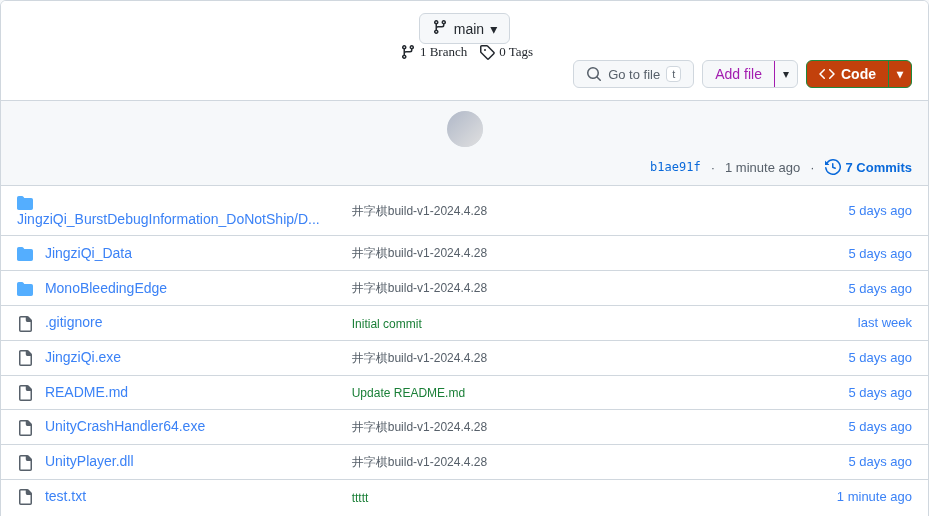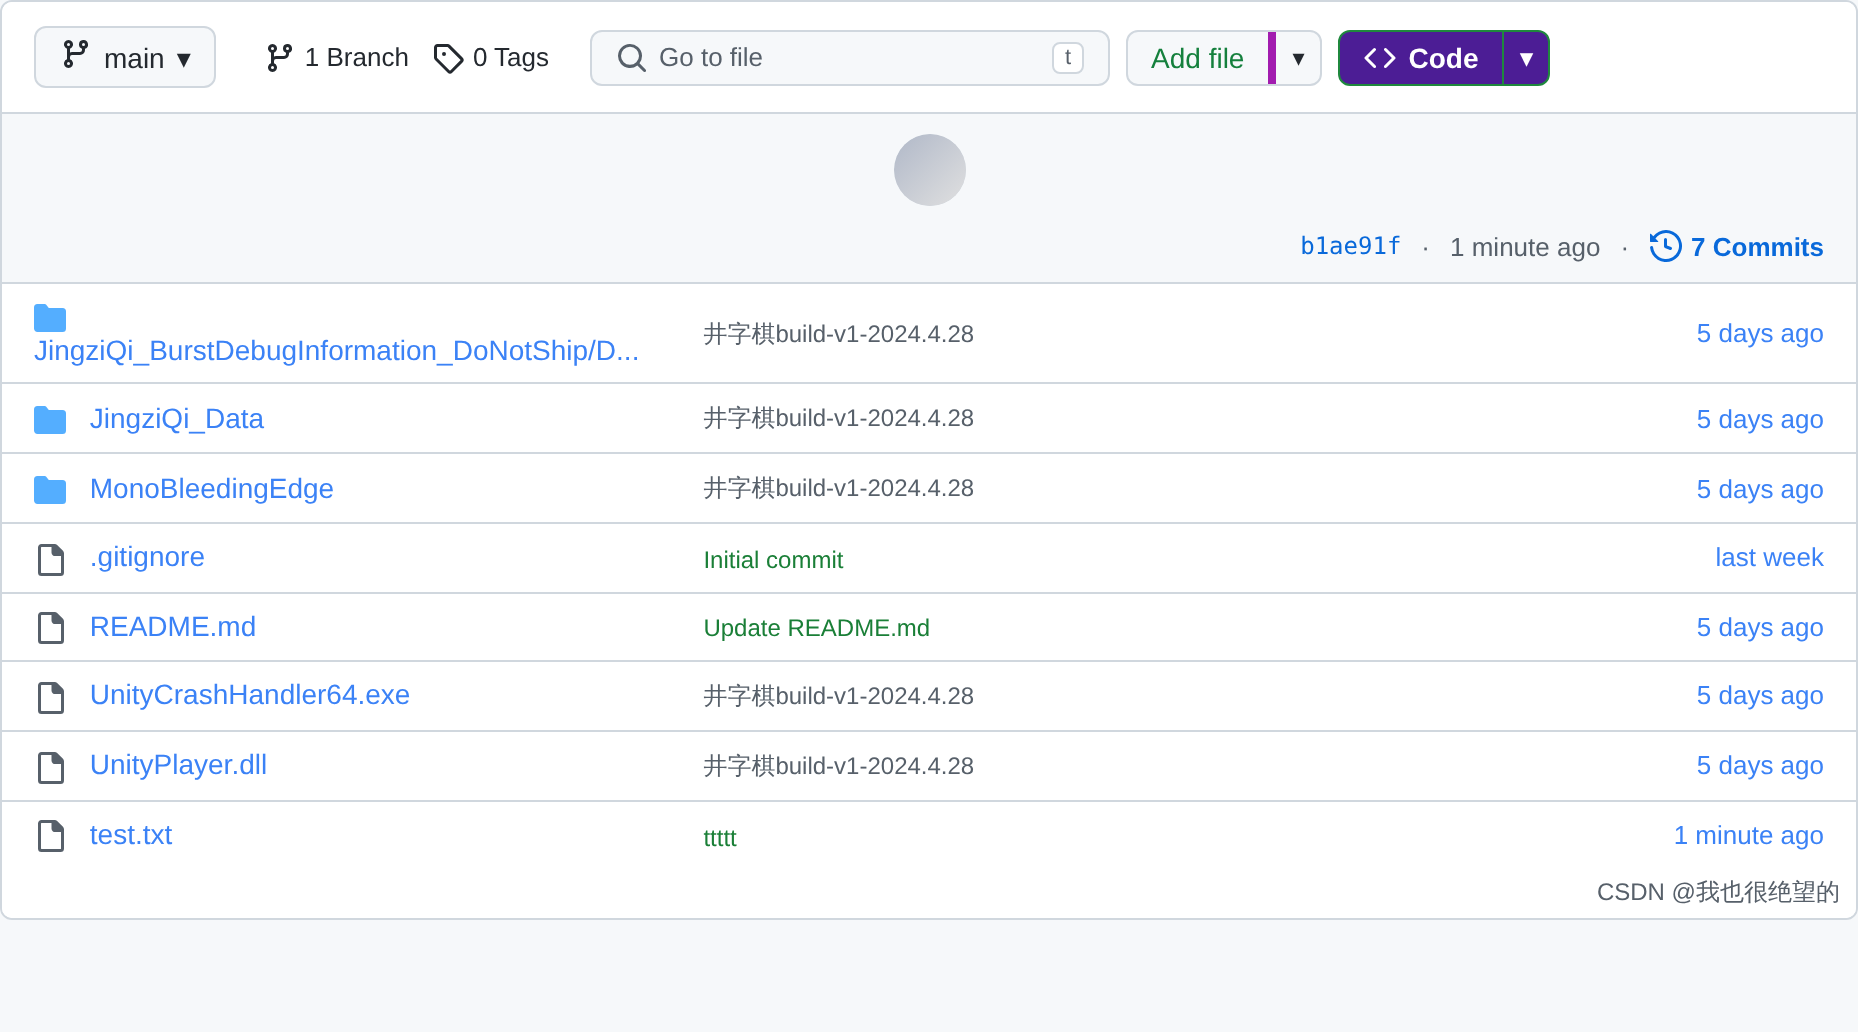--- a/index.html
+++ b/index.html
@@ -14,43 +14,45 @@
       margin: 0 auto;
       background: #fff;
       border: 1px solid #d0d7de;
       border-radius: 6px;
       overflow: hidden;
     }
     
     .toolbar {
       display: flex;
       align-items: center;
-      gap: 20px;
+      gap: 0;
       padding: 12px 16px;
       background: #fff;
       border-bottom: 1px solid #d0d7de;
+      flex-direction: column;
     }
     .branch-btn {
       display: flex;
       align-items: center;
       gap: 6px;
       padding: 5px 12px;
       border: 1px solid #d0d7de;
       border-radius: 6px;
       background: #f6f8fa;
       cursor: pointer;
       font-size: 14px;
       font-weight: 500;
       color: #24292f;
     }
     .meta-links {
       display: flex;
       align-items: center;
       gap: 12px;
       margin-left: 4px;
+      font-family: Liberation Serif, serif;
     }
     .meta-link {
       display: flex;
       align-items: center;
       gap: 4px;
       color: #24292f;
       text-decoration: none;
       font-size: 13px;
     }
     .search-area {
@@ -89,37 +91,37 @@
       border: 1px solid #d0d7de;
       border-radius: 6px;
       overflow: hidden;
       cursor: pointer;
       background: #f6f8fa;
     }
     .add-file-label {
       padding: 5px 12px;
       font-size: 14px;
       font-weight: 500;
-      color: #15803d;
-      border-right: 4px solid #a21caf;
+      color: #a21caf;
+      border-right: 1px solid #a21caf;
     }
     .add-file-caret {
       padding: 5px 8px;
       color: #24292f;
       font-size: 12px;
     }
     .code-btn {
       display: flex;
       align-items: center;
       gap: 0;
       border: 1px solid #1f883d;
       border-radius: 6px;
       overflow: hidden;
       cursor: pointer;
-      background: #4c1d95;
+      background: #c2410c;
       color: #fff;
       font-weight: 600;
     }
     .code-label {
       display: flex;
       align-items: center;
       gap: 6px;
       padding: 5px 12px;
       font-size: 14px;
       border-right: 1px solid #1f883d;
@@ -367,20 +369,36 @@
         <span>last week</span>
       </td>
     </tr>
         <tr>
       <td class="col-name">
         <span class="file-icon ">
               <svg width="16" height="16" viewBox="0 0 16 16" fill="#57606a">
                 <path d="M2 1.75C2 .784 2.784 0 3.75 0h6.586c.464 0 .909.184 1.237.513l2.914 2.914c.329.328.513.773.513 1.237v9.586A1.75 1.75 0 0 1 13.25 16h-9.5A1.75 1.75 0 0 1 2 14.25Zm1.75-.25a.25.25 0 0 0-.25.25v12.5c0 .138.112.25.25.25h9.5a.25.25 0 0 0 .25-.25V6h-2.75A1.75 1.75 0 0 1 8.75 4.25V1.5Zm6.75.89 2.11 2.11h-2.11Z"></path>
               </svg>
             </span>
+        <a href="#" class="file-name-link">JingziQi.exe</a>
+      </td>
+      <td class="col-commit">
+        <span class="commit-msg" style="color:#57606a">井字棋build-v1-2024.4.28</span>
+      </td>
+      <td class="col-time">
+        <span>5 days ago</span>
+      </td>
+    </tr>
+        <tr>
+      <td class="col-name">
+        <span class="file-icon ">
+              <svg width="16" height="16" viewBox="0 0 16 16" fill="#57606a">
+                <path d="M2 1.75C2 .784 2.784 0 3.75 0h6.586c.464 0 .909.184 1.237.513l2.914 2.914c.329.328.513.773.513 1.237v9.586A1.75 1.75 0 0 1 13.25 16h-9.5A1.75 1.75 0 0 1 2 14.25Zm1.75-.25a.25.25 0 0 0-.25.25v12.5c0 .138.112.25.25.25h9.5a.25.25 0 0 0 .25-.25V6h-2.75A1.75 1.75 0 0 1 8.75 4.25V1.5Zm6.75.89 2.11 2.11h-2.11Z"></path>
+              </svg>
+            </span>
         <a href="#" class="file-name-link">README.md</a>
       </td>
       <td class="col-commit">
         <span class="commit-msg" style="color:#1a7f37">Update README.md</span>
       </td>
       <td class="col-time">
         <span>5 days ago</span>
       </td>
     </tr>
         <tr>

